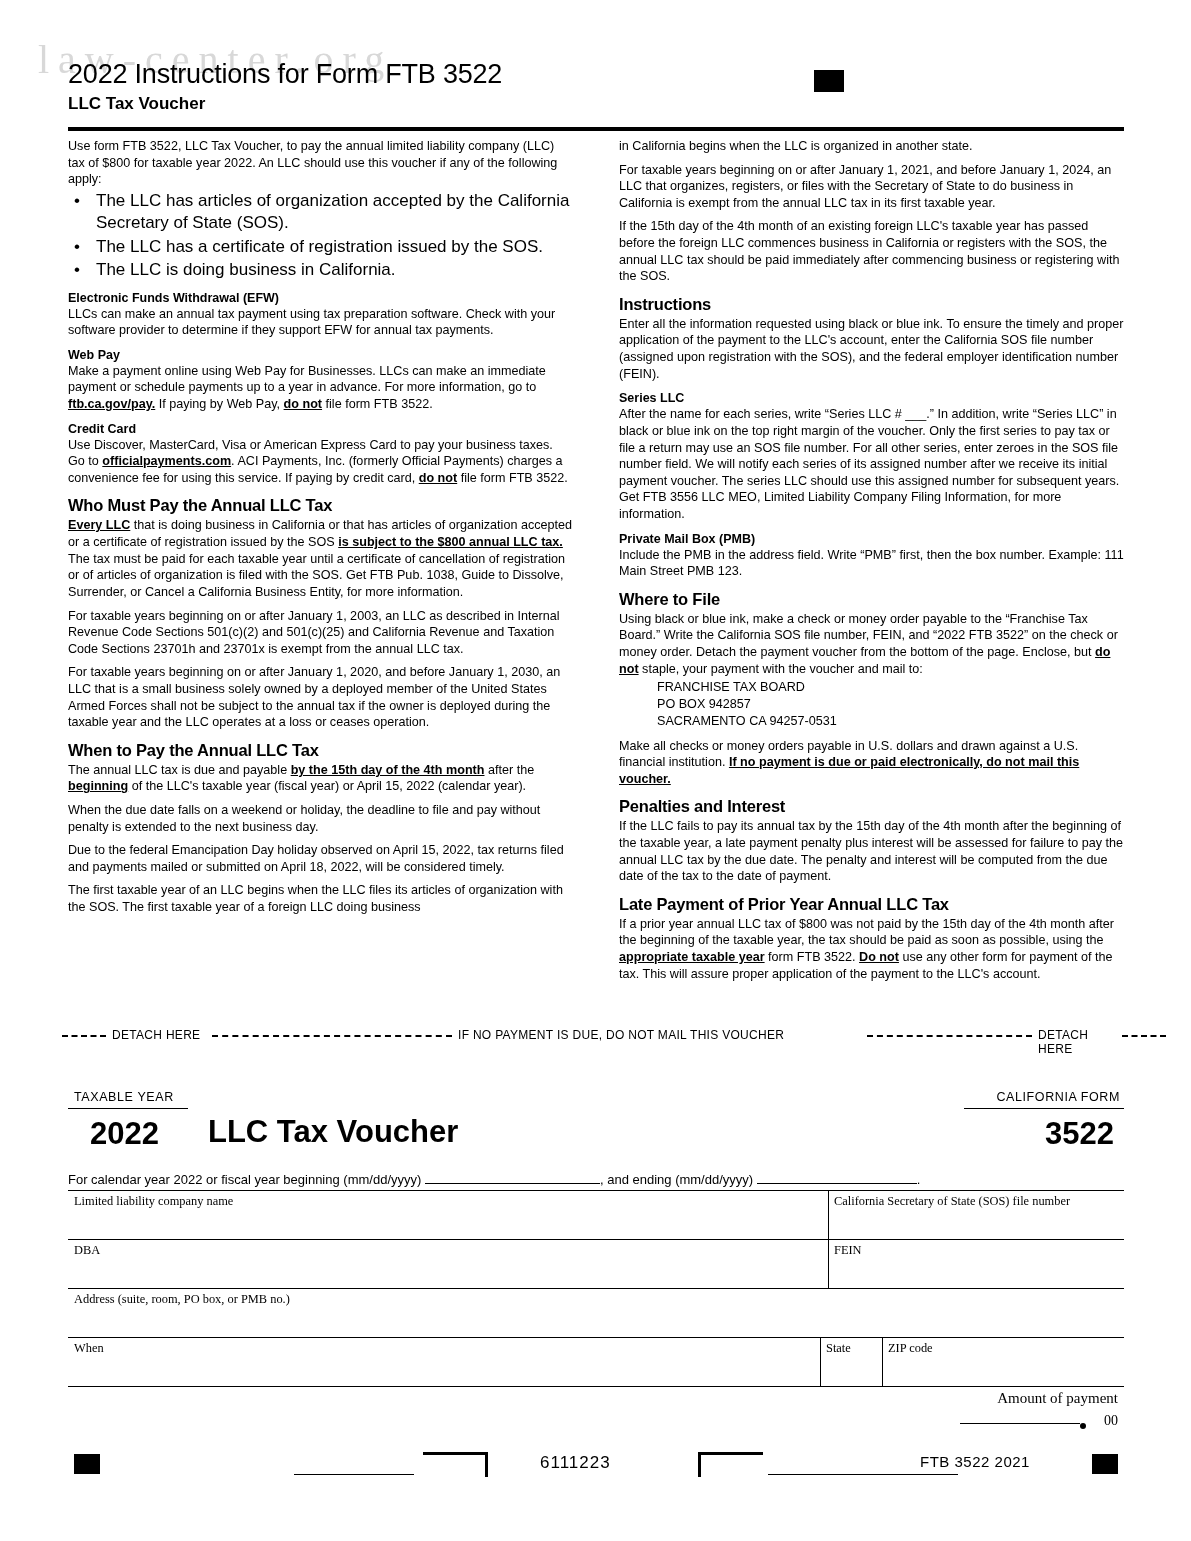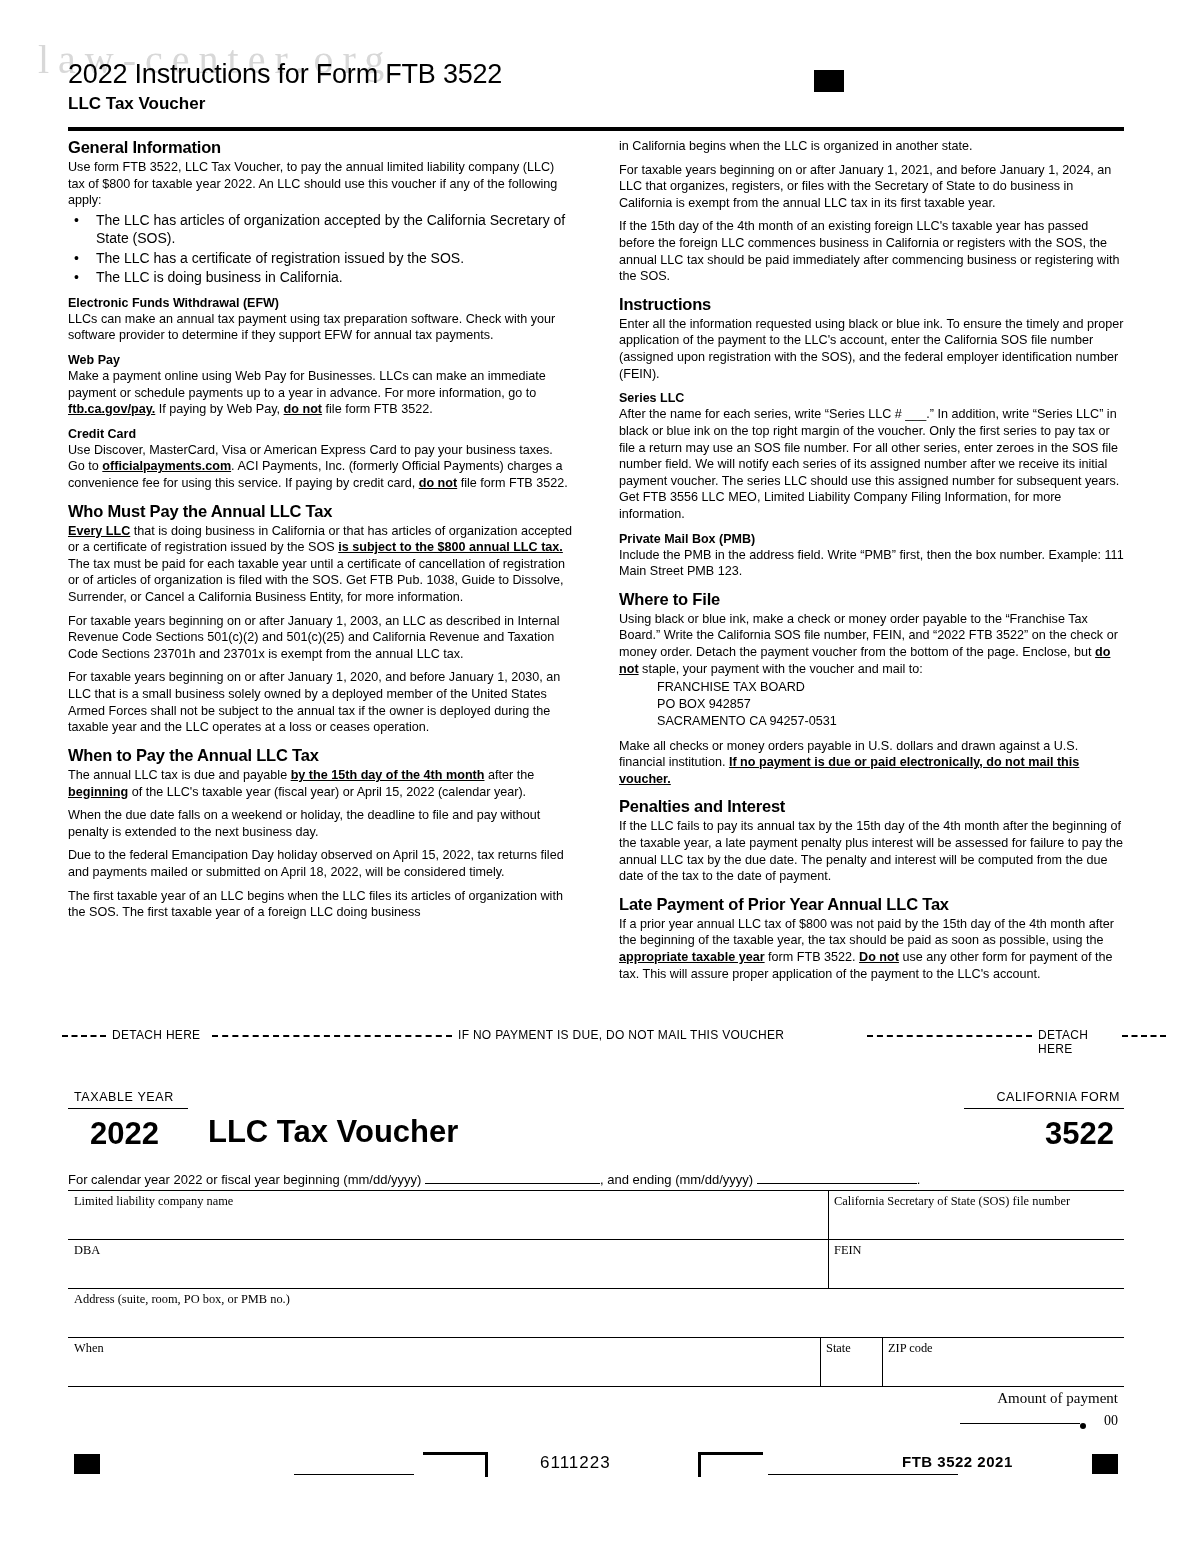--- a/index.html
+++ b/index.html
@@ -18,21 +18,21 @@
   .col{position:absolute;top:0;width:505px;}
   .col.left{left:0;}
   .col.right{left:551px;}
 
   h2{font-size:16.5px;font-weight:bold;margin:10px 0 2px;letter-spacing:-0.2px;}
   h2.first{margin-top:0;}
   h3{font-size:12.5px;font-weight:bold;margin:9px 0 1px;}
   p{font-size:12.6px;line-height:1.32;margin:0 0 7px;}
   p.tight{margin-bottom:2px;}
   ul{margin:1px 0 6px 0;padding:0;list-style:none;}
-  li{font-size:14px;line-height:1.32;position:relative;padding-left:28px;margin-bottom:1px;}
+  li{font-size:17px;line-height:1.32;position:relative;padding-left:28px;margin-bottom:1px;}
   li:before{content:"\2022";position:absolute;left:6px;top:0;}
   b{font-weight:bold;text-decoration:underline;}
   .addr{font-size:12.6px;line-height:1.36;margin:2px 0 7px 38px;}
 
   
   .detach{position:absolute;left:62px;top:1028px;width:1068px;height:16px;font-size:12px;}
   .detach .dashes{position:absolute;top:7px;height:0;border-top:2.5px dashed #000;}
   .detach .lbl{position:absolute;top:0;background:#fff;padding:0 4px;font-size:12px;letter-spacing:0.3px;}
 
   .fiscal{position:absolute;left:108px;top:1053px;font-size:12.4px;font-weight:bold;line-height:1.35;}
@@ -81,21 +81,20 @@
   <div class="header">
     <div class="title">2022 Instructions for Form FTB 3522</div>
     <div class="subtitle">LLC Tax Voucher</div>
     <div class="blackbox"></div>
   </div>
   <div class="rule"></div>
 
   <div class="cols">
 
     <div class="col left">
-      <h2 class="first">General Information</h2>
       <p class="tight">Use form FTB 3522, LLC Tax Voucher, to pay the annual limited liability company (LLC) tax of $800 for taxable year 2022. An LLC should use this voucher if any of the following apply:</p>
       <ul>
         <li>The LLC has articles of organization accepted by the California Secretary of State (SOS).</li>
         <li>The LLC has a certificate of registration issued by the SOS.</li>
         <li>The LLC is doing business in California.</li>
       </ul>
 
       <h3>Electronic Funds Withdrawal (EFW)</h3>
       <p>LLCs can make an annual tax payment using tax preparation software. Check with your software provider to determine if they support EFW for annual tax payments.</p>
 
@@ -231,17 +230,17 @@
     </div>
   </div>
 
   <div class="footer">
     <div class="fmark" style="left:6px;"></div>
     <div class="bracket" style="left:355px;border-top:3px solid #000;border-right:3px solid #000;"></div>
     <div class="fline" style="left:226px;width:120px;"></div>
     <div class="fnum" style="left:472px;">6111223</div>
     <div class="bracket" style="left:630px;border-top:3px solid #000;border-left:3px solid #000;"></div>
     <div class="fline" style="left:700px;width:190px;"></div>
-    <div class="fftb" style="left:834px;font-weight:bold;">FTB 3522  2021</div>
+    <div class="fftb" style="left:852px;">FTB 3522  2021</div>
     <div class="fmark" style="left:1024px;"></div>
   </div>
 
 </div>
 
 </body></html>

